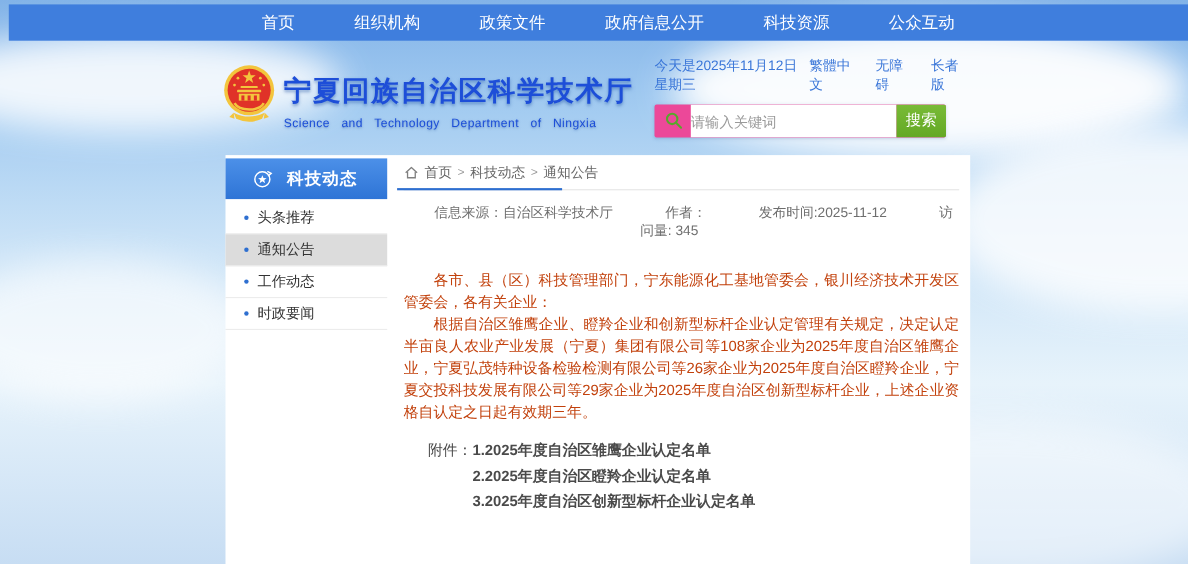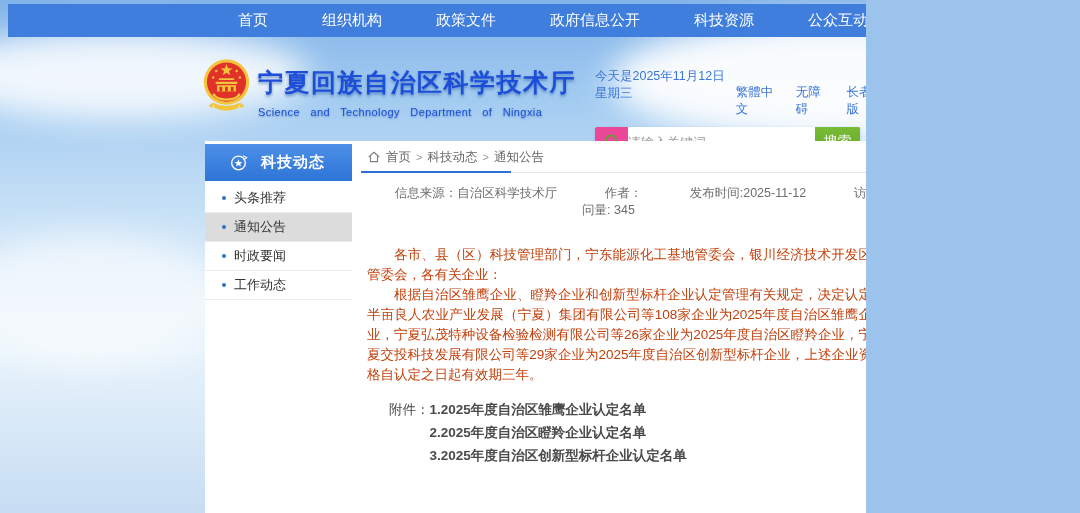--- a/index.html
+++ b/index.html
@@ -1,17 +1,17 @@
 <!DOCTYPE html>
 <html><head>
 <meta charset="utf-8">
 <style>
   * { box-sizing: border-box; margin: 0; padding: 0; }
   body { margin: 0; background: #9cc3ec; font-family: "Liberation Sans", "DejaVu Sans", sans-serif; }
-  .viewport { position: relative; width: 866px; height: 513px; overflow: hidden; }
+  .viewport { position: relative; width: 1080px; height: 513px; overflow: hidden; }
 
   
   .sky { position: absolute; inset: 0;
     background: linear-gradient(180deg,#82b3e8 0%,#a4ccf1 20%,#cde4f7 45%,#e7f3fb 68%,#c7ddf3 100%); }
   .cloud { position: absolute; background: #fff; border-radius: 50%; filter: blur(16px); }
   .cloud.c1 { left: -70px; top: 30px;  width: 380px; height: 90px;  opacity: .85; }
   .cloud.c2 { left: 610px; top: 18px;  width: 470px; height: 125px; opacity: .95; }
   .cloud.c3 { left: 860px; top: 115px; width: 390px; height: 170px; opacity: .8; }
   .cloud.c4 { left: -50px; top: 235px; width: 280px; height: 130px; opacity: .6; }
   .cloud.c5 { left: 690px; top: 380px; width: 430px; height: 150px; opacity: .5; }
@@ -26,21 +26,21 @@
   .emblem { position: absolute; left: 203px; top: 58px; width: 47px; height: 56px; }
   .site-title-block { position: absolute; left: 258px; top: 66px; color: #1d4ed8; }
   .site-title { font-size: 25px; font-weight: bold; letter-spacing: 1.5px;
     text-shadow: 0 2px 3px rgba(35,85,165,.55); white-space: nowrap; }
   .site-subtitle { margin-top: 7px; font-size: 11px; letter-spacing: .4px; word-spacing: 7px;
     text-shadow: 0 1px 2px rgba(35,85,165,.5); white-space: nowrap; }
 
   .header-right { position: absolute; left: 595px; top: 52px; width: 280px; }
   .date-row { display: flex; justify-content: space-between; align-items: center;
     font-size: 12.5px; color: #3a76d8; }
-  .lang-links { display: flex; gap: 22px; margin-top: 32px; }
+  .lang-links { display: flex; gap: 22px; }
   .lang-link { cursor: pointer; }
   .search-row { margin-top: 9px; height: 30px; width: 265px; display: flex; background: #ec4899;
     border-radius: 2px; overflow: hidden; box-shadow: 0 1px 3px rgba(60,100,160,.25); }
   .search-icon { width: 17px; height: 17px; margin: 6px 7px 0 9px; flex: none; }
   .search-input { flex: 1; border: none; outline: none; font-size: 13px; color: #333; min-width: 0;
     font-family: "Liberation Sans", "DejaVu Sans", sans-serif; }
   .search-input::placeholder { color: #9a9a9a; }
   .search-btn { width: 45px; background: linear-gradient(180deg,#79bb37,#63a824); color: #fff;
     font-size: 14px; border: none; cursor: pointer; font-family: "Liberation Sans", "DejaVu Sans", sans-serif; }
 
@@ -162,25 +162,25 @@
         <div class="side-item">
           <span class="bullet"></span>
           <span>头条推荐</span>
         </div>
         <div class="side-item active">
           <span class="bullet"></span>
           <span>通知公告</span>
         </div>
         <div class="side-item">
           <span class="bullet"></span>
+          <span>工作动态</span>
+        </div>
+        <div class="side-item">
+          <span class="bullet"></span>
           <span>时政要闻</span>
-        </div>
-        <div class="side-item">
-          <span class="bullet"></span>
-          <span>工作动态</span>
         </div>
       </div>
     </div>
 
     <div class="main">
       <div class="breadcrumb">
         <svg class="home-icon" viewBox="0 0 14 14">
           <path d="M1.8 7 L7 2.3 L12.2 7" fill="none" stroke="#808080" stroke-width="1.2" stroke-linejoin="round"></path>
           <path d="M3.5 6.2 V11.6 H10.5 V6.2" fill="none" stroke="#808080" stroke-width="1.2"></path>
         </svg>

